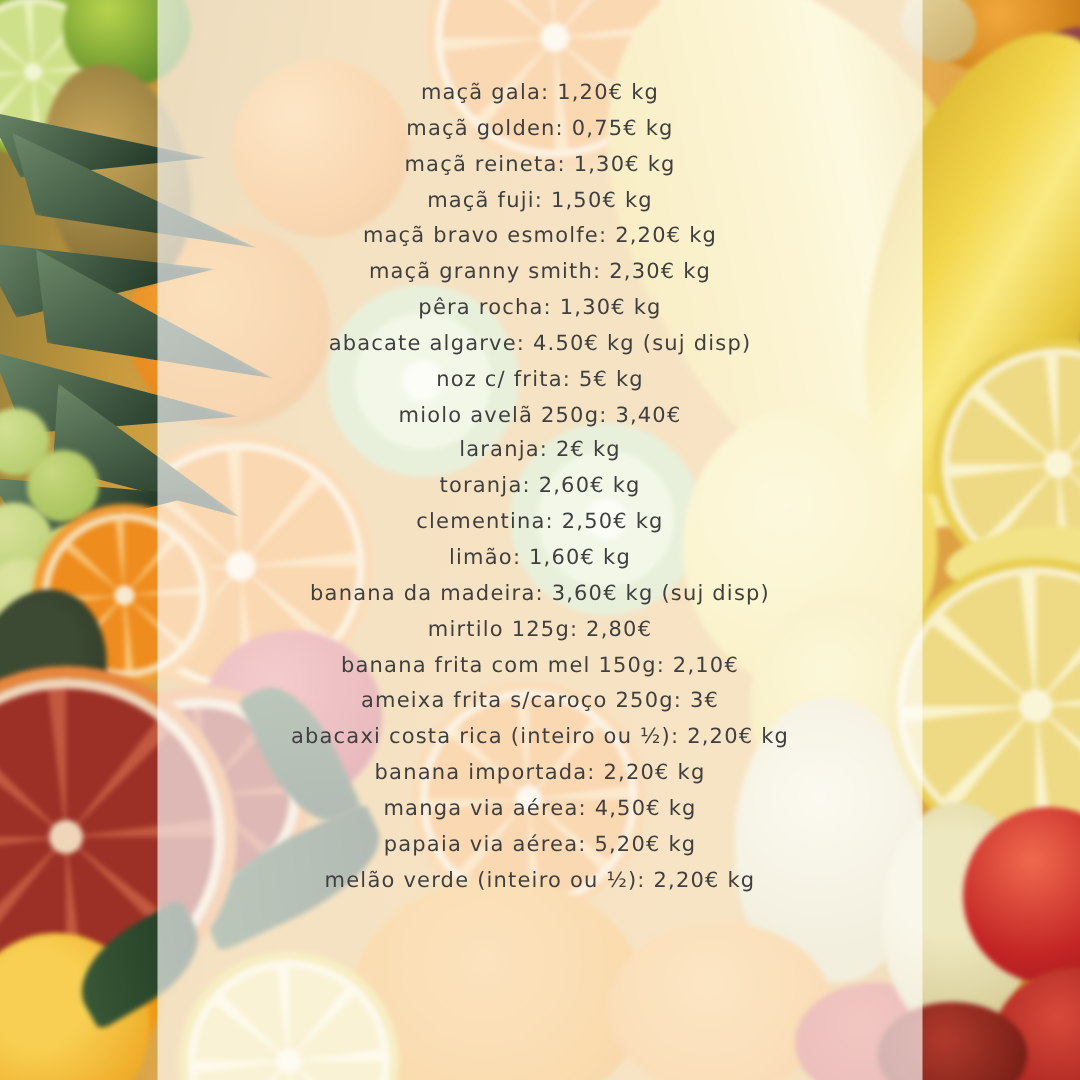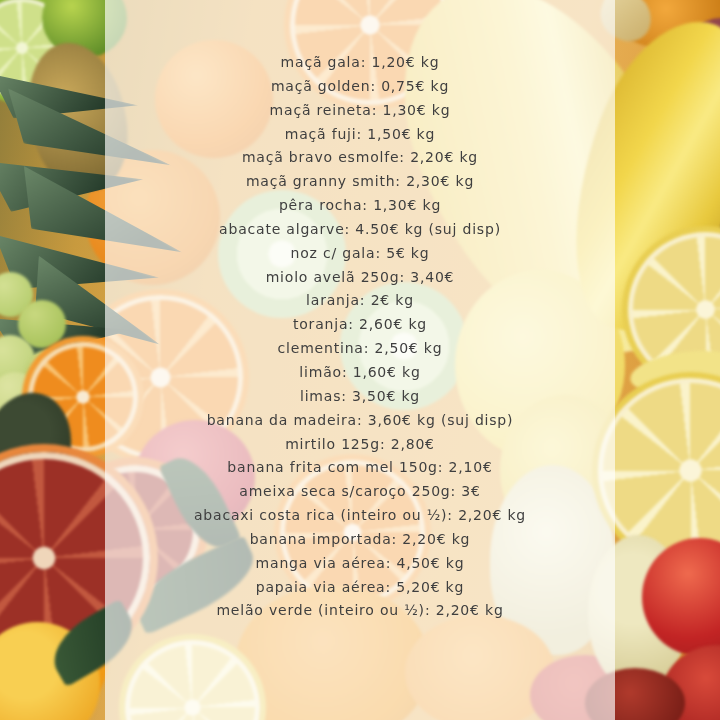--- a/index.html
+++ b/index.html
@@ -103,31 +103,30 @@
 
   <div class="list">
     <div class="line"><span>maçã gala</span><span>: </span><span>1,20€ kg</span></div>
     <div class="line"><span>maçã golden</span><span>: </span><span>0,75€ kg</span></div>
     <div class="line"><span>maçã reineta</span><span>: </span><span>1,30€ kg</span></div>
     <div class="line"><span>maçã fuji</span><span>: </span><span>1,50€ kg</span></div>
     <div class="line"><span>maçã bravo esmolfe</span><span>: </span><span>2,20€ kg</span></div>
     <div class="line"><span>maçã granny smith</span><span>: </span><span>2,30€ kg</span></div>
     <div class="line"><span>pêra rocha</span><span>: </span><span>1,30€ kg</span></div>
     <div class="line"><span>abacate algarve</span><span>: </span><span>4.50€ kg (suj disp)</span></div>
-    <div class="line"><span>noz c/ gala</span><span>: </span><span>5€ kg</span></div>
+    <div class="line"><span>noz c/ frita</span><span>: </span><span>5€ kg</span></div>
     <div class="line"><span>miolo avelã 250g</span><span>: </span><span>3,40€</span></div>
     <div class="line"><span>laranja</span><span>: </span><span>2€ kg</span></div>
     <div class="line"><span>toranja</span><span>: </span><span>2,60€ kg</span></div>
     <div class="line"><span>clementina</span><span>: </span><span>2,50€ kg</span></div>
     <div class="line"><span>limão</span><span>: </span><span>1,60€ kg</span></div>
-    <div class="line"><span>limas</span><span>: </span><span>3,50€ kg</span></div>
     <div class="line"><span>banana da madeira</span><span>: </span><span>3,60€ kg (suj disp)</span></div>
     <div class="line"><span>mirtilo 125g</span><span>: </span><span>2,80€</span></div>
     <div class="line"><span>banana frita com mel 150g</span><span>: </span><span>2,10€</span></div>
-    <div class="line"><span>ameixa seca s/caroço 250g</span><span>: </span><span>3€</span></div>
+    <div class="line"><span>ameixa frita s/caroço 250g</span><span>: </span><span>3€</span></div>
     <div class="line"><span>abacaxi costa rica (inteiro ou ½)</span><span>: </span><span>2,20€ kg</span></div>
     <div class="line"><span>banana importada</span><span>: </span><span>2,20€ kg</span></div>
     <div class="line"><span>manga via aérea</span><span>: </span><span>4,50€ kg</span></div>
     <div class="line"><span>papaia via aérea</span><span>: </span><span>5,20€ kg</span></div>
     <div class="line"><span>melão verde (inteiro ou ½)</span><span>: </span><span>2,20€ kg</span></div>
   </div>
 
 </div>
 
 </body></html>

